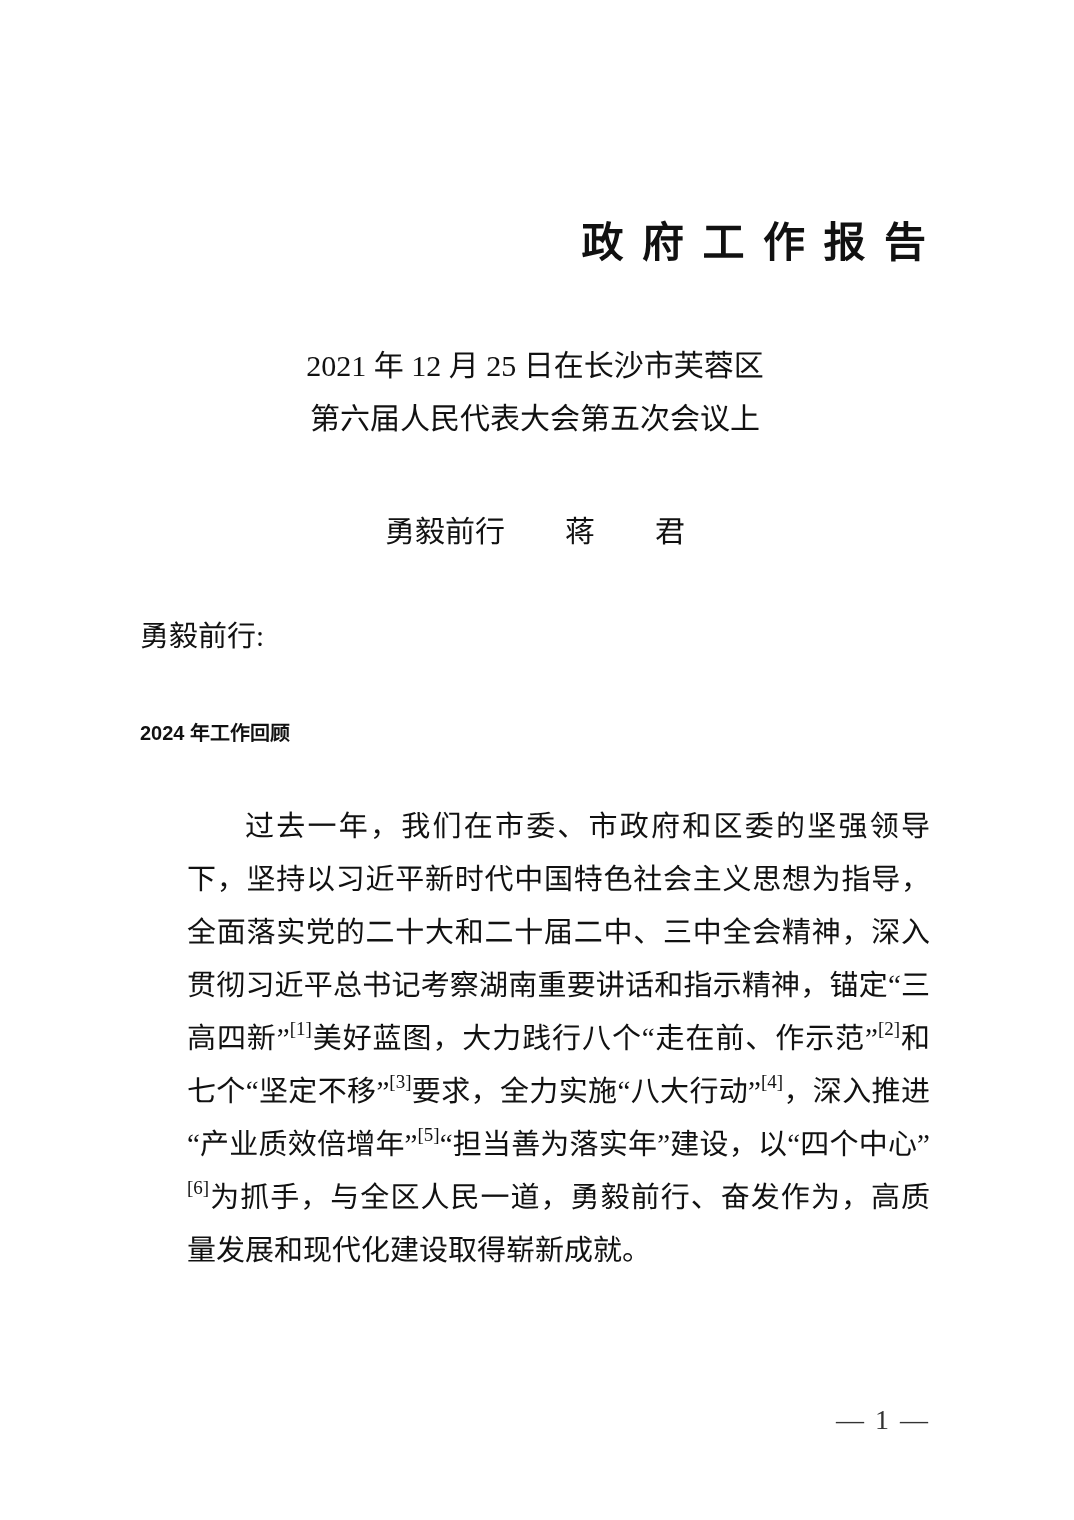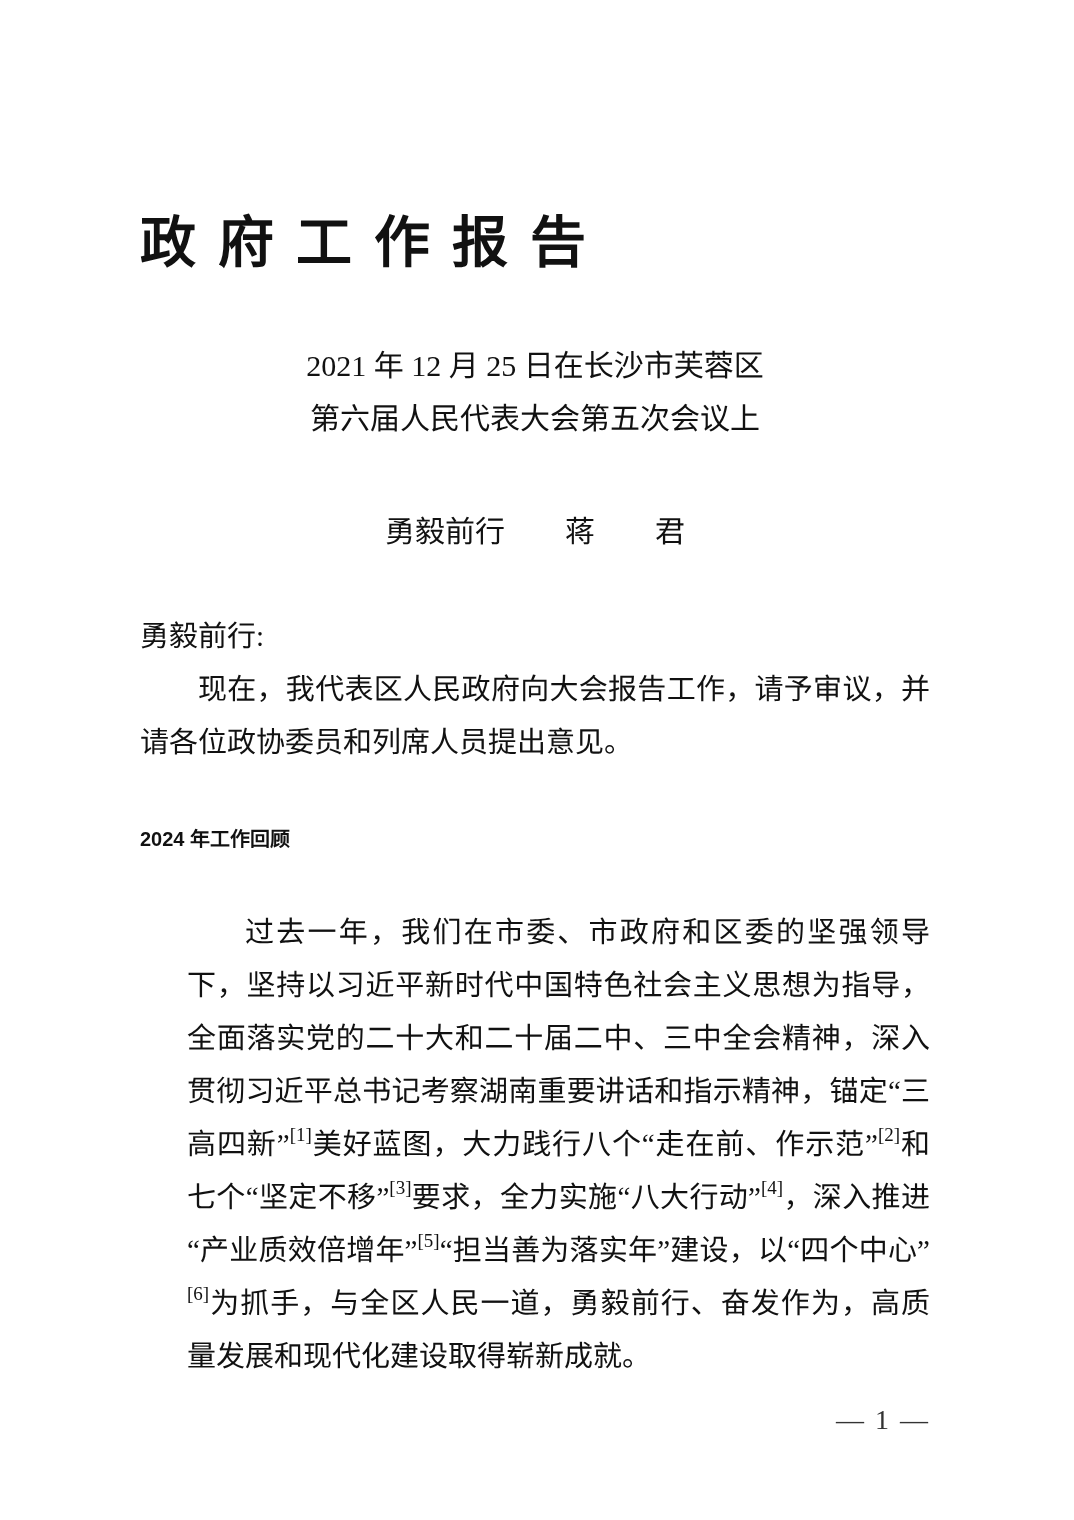--- a/index.html
+++ b/index.html
@@ -14,24 +14,24 @@
     margin: 0 auto;
     background: #ffffff;
     color: #111111;
     font-family: "Liberation Serif", "DejaVu Serif", serif;
     overflow: hidden;
     box-sizing: border-box;
     padding: 0 144px 0 140px;
   }
   .doc-title {
     margin: 222px 0 0 0;
-    font-size: 56px;
+    font-size: 42px;
     line-height: 42px;
     font-weight: bold;
-    text-align: left;
+    text-align: right;
     letter-spacing: 4px;
     white-space: nowrap;
   }
   .doc-subtitle {
     margin-top: 75px;
     font-size: 30px;
     line-height: 53px;
     text-align: center;
     font-weight: normal;
   }
@@ -94,21 +94,20 @@
 
   <div class="doc-subtitle">
     <div>2021 年 12 月 25 日在长沙市芙蓉区</div>
     <div>第六届人民代表大会第五次会议上</div>
   </div>
 
   <div class="speaker">勇毅前行　　蒋　　君</div>
 
   <p class="salutation">勇毅前行:</p>
 
-  <p class="para indent">现在，我代表区人民政府向大会报告工作，请予审议，并请各位政协委员和列席人员提出意见。</p>
 
   <h2 class="section-heading">2024 年工作回顾</h2>
 
   <p class="para indent review-para">过去一年，我们在市委、市政府和区委的坚强领导下，坚持以习近平新时代中国特色社会主义思想为指导，全面落实党的二十大和二十届二中、三中全会精神，深入贯彻习近平总书记考察湖南重要讲话和指示精神，锚定“三高四新”<sup class="footnote-ref">[1]</sup>美好蓝图，大力践行八个“走在前、作示范”<sup class="footnote-ref">[2]</sup>和七个“坚定不移”<sup class="footnote-ref">[3]</sup>要求，全力实施“八大行动”<sup class="footnote-ref">[4]</sup>，深入推进“产业质效倍增年”<sup class="footnote-ref">[5]</sup>“担当善为落实年”建设，以“四个中心”<sup class="footnote-ref">[6]</sup>为抓手，与全区人民一道，勇毅前行、奋发作为，高质量发展和现代化建设取得崭新成就。</p>
 
   <div class="page-number">— 1 —</div>
 
 </div>
 
 </body></html>

